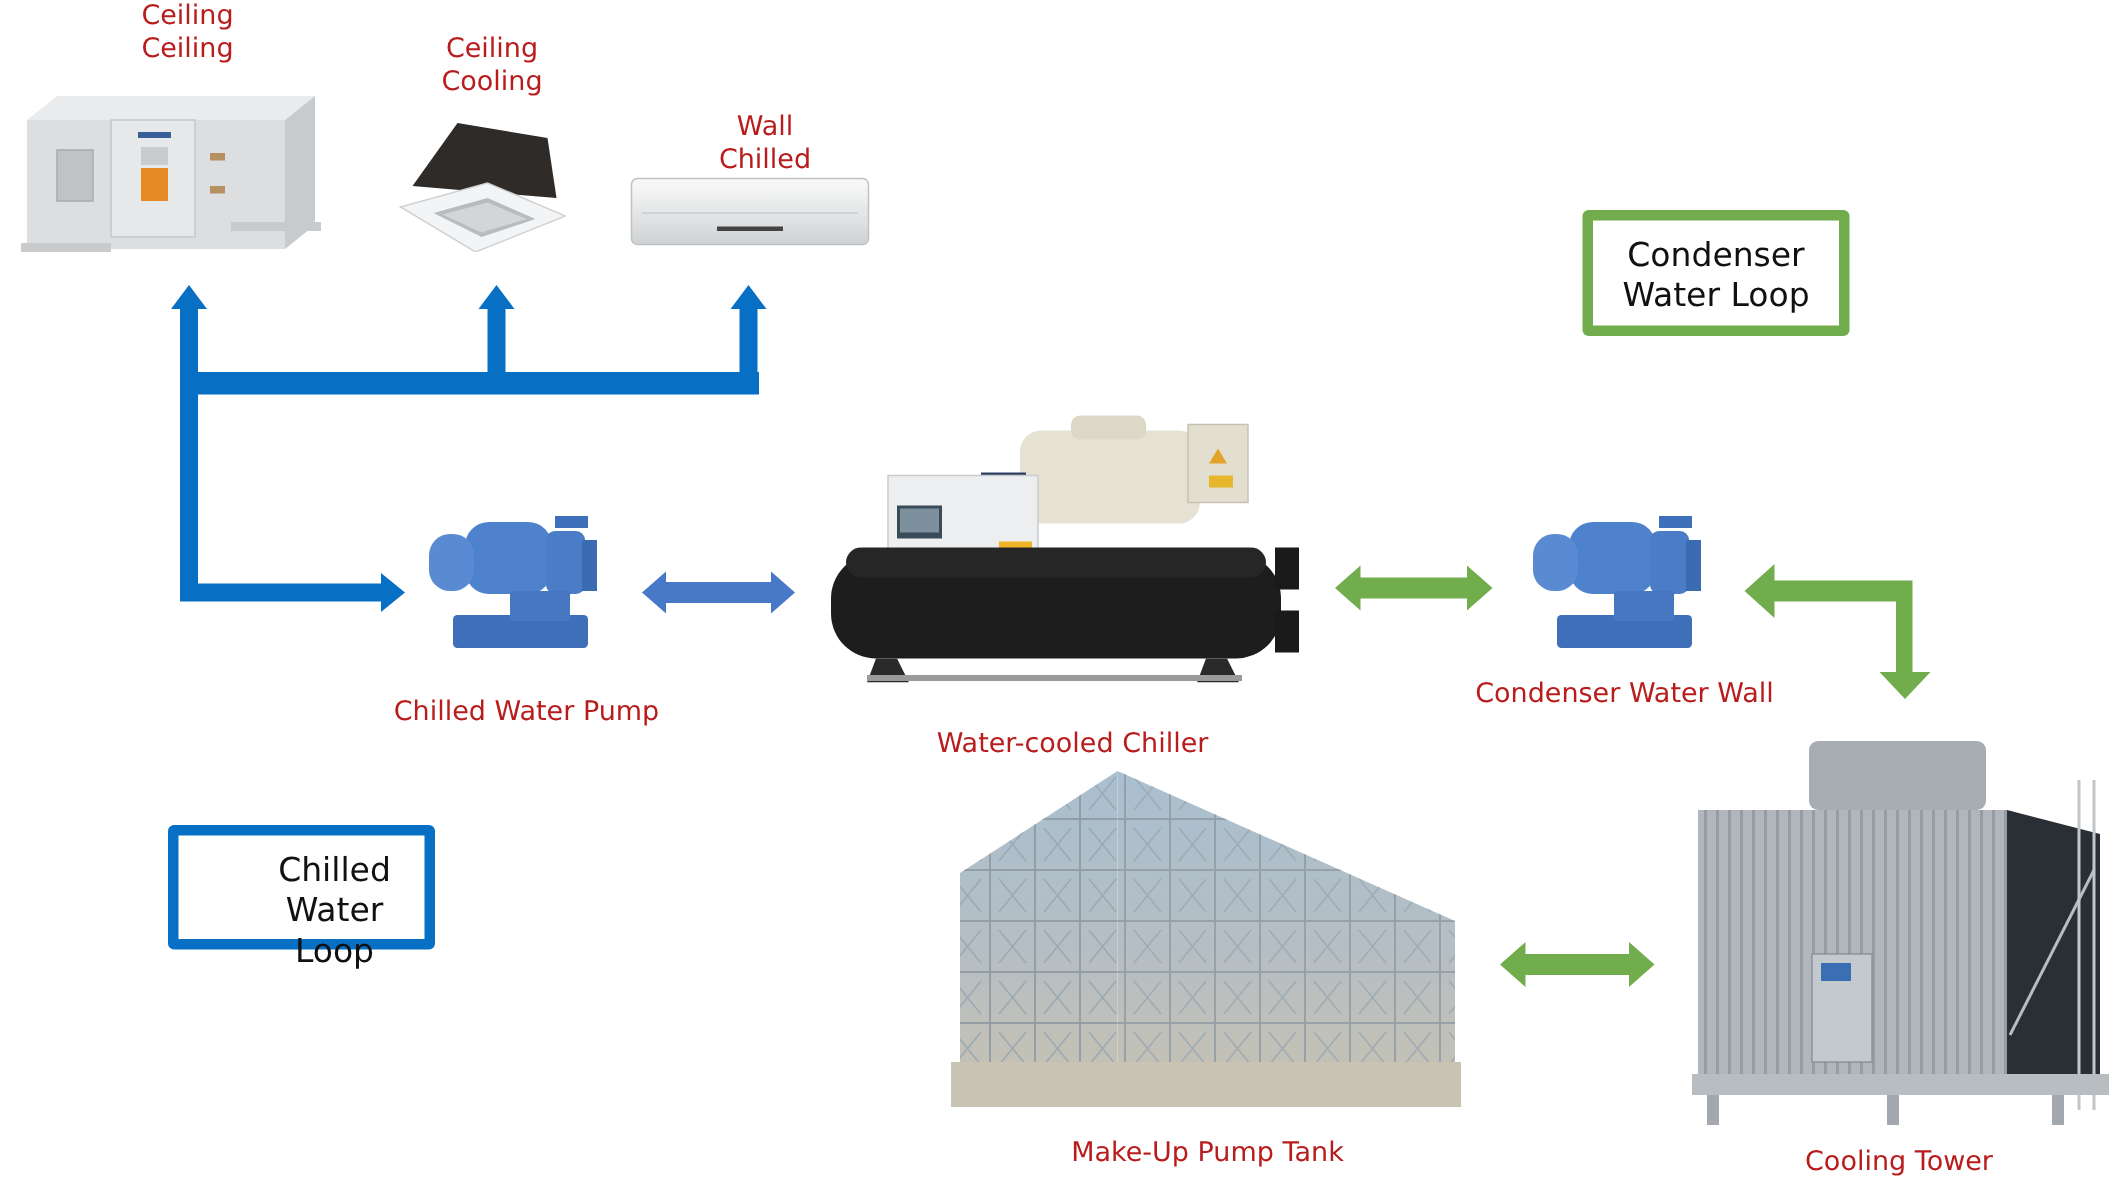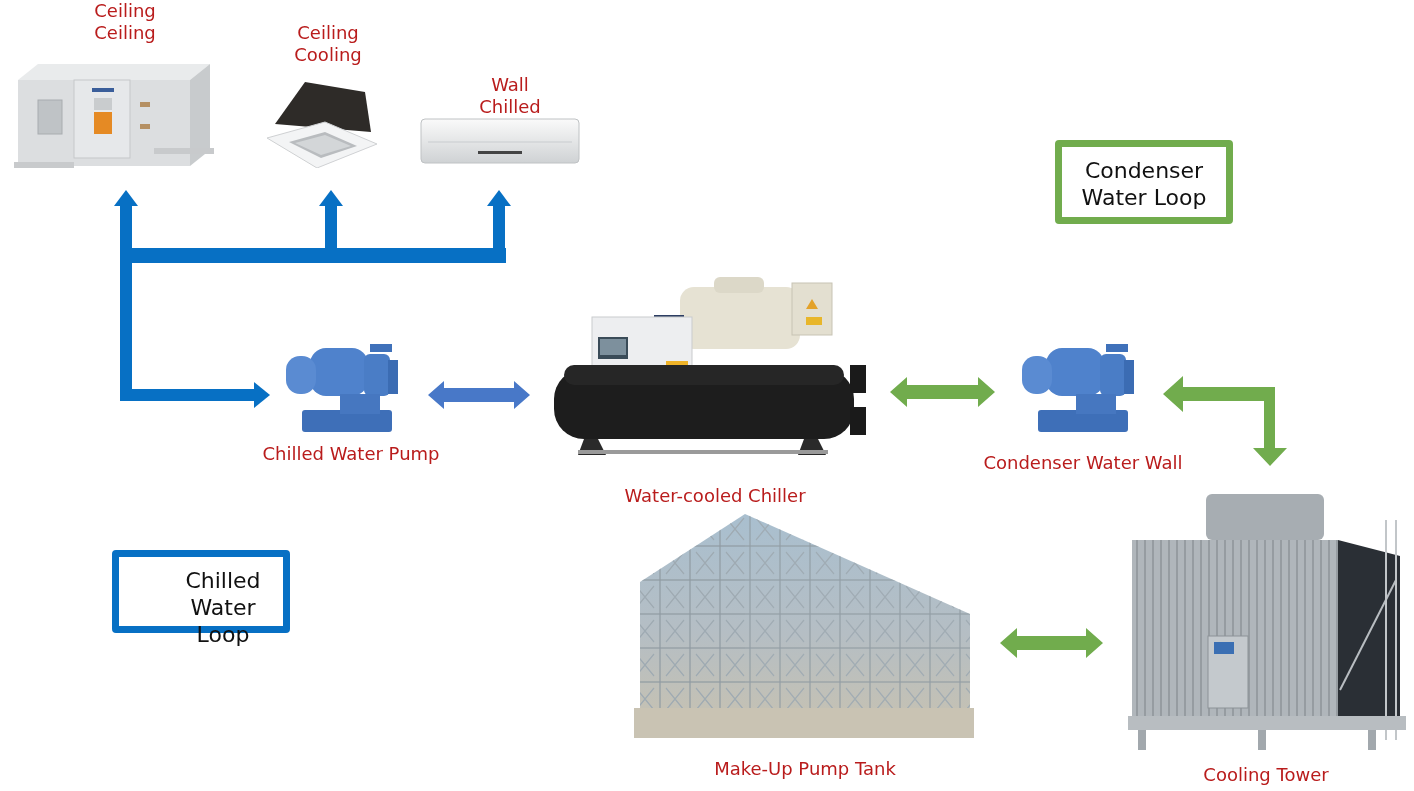--- a/index.html
+++ b/index.html
@@ -112,21 +112,21 @@
   <svg width="122" height="92">
     <rect x="22" y="66" width="90" height="22" rx="3" fill="#3e6fb8"></rect>
     <rect x="30" y="4" width="58" height="48" rx="16" fill="#4f82cc"></rect>
     <rect x="6" y="12" width="30" height="38" rx="14" fill="#5a8bd2"></rect>
     <rect x="84" y="10" width="26" height="42" rx="6" fill="#4a7dc6"></rect>
     <rect x="90" y="0" width="22" height="8" fill="#3f71ba"></rect>
     <rect x="108" y="16" width="10" height="34" fill="#3b6cb3"></rect>
     <rect x="60" y="50" width="40" height="20" fill="#4677c0"></rect>
   </svg>
 </div>
-<div class="lbl" style="left:236px;top:443px;width:230px;">Chilled Water Pump</div>
+<div class="lbl" style="left:236px;top:464px;width:230px;">Chilled Water Pump</div>
 
 <div class="equip" style="left:554px;top:275px;width:318px;height:180px;">
   <svg width="318" height="180">
 
     <rect x="126" y="12" width="120" height="62" rx="14" fill="#e6e2d3"></rect>
     <rect x="160" y="2" width="50" height="16" rx="6" fill="#dcd8c8"></rect>
     <rect x="238" y="8" width="40" height="52" fill="#e3dfd0" stroke="#c7c3b4"></rect>
     <polygon points="258,24 264,34 252,34" fill="#e3a22a"></polygon>
     <rect x="252" y="42" width="16" height="8" fill="#e8b62a"></rect>
     <rect x="100" y="40" width="30" height="14" fill="#2d3e63"></rect>

